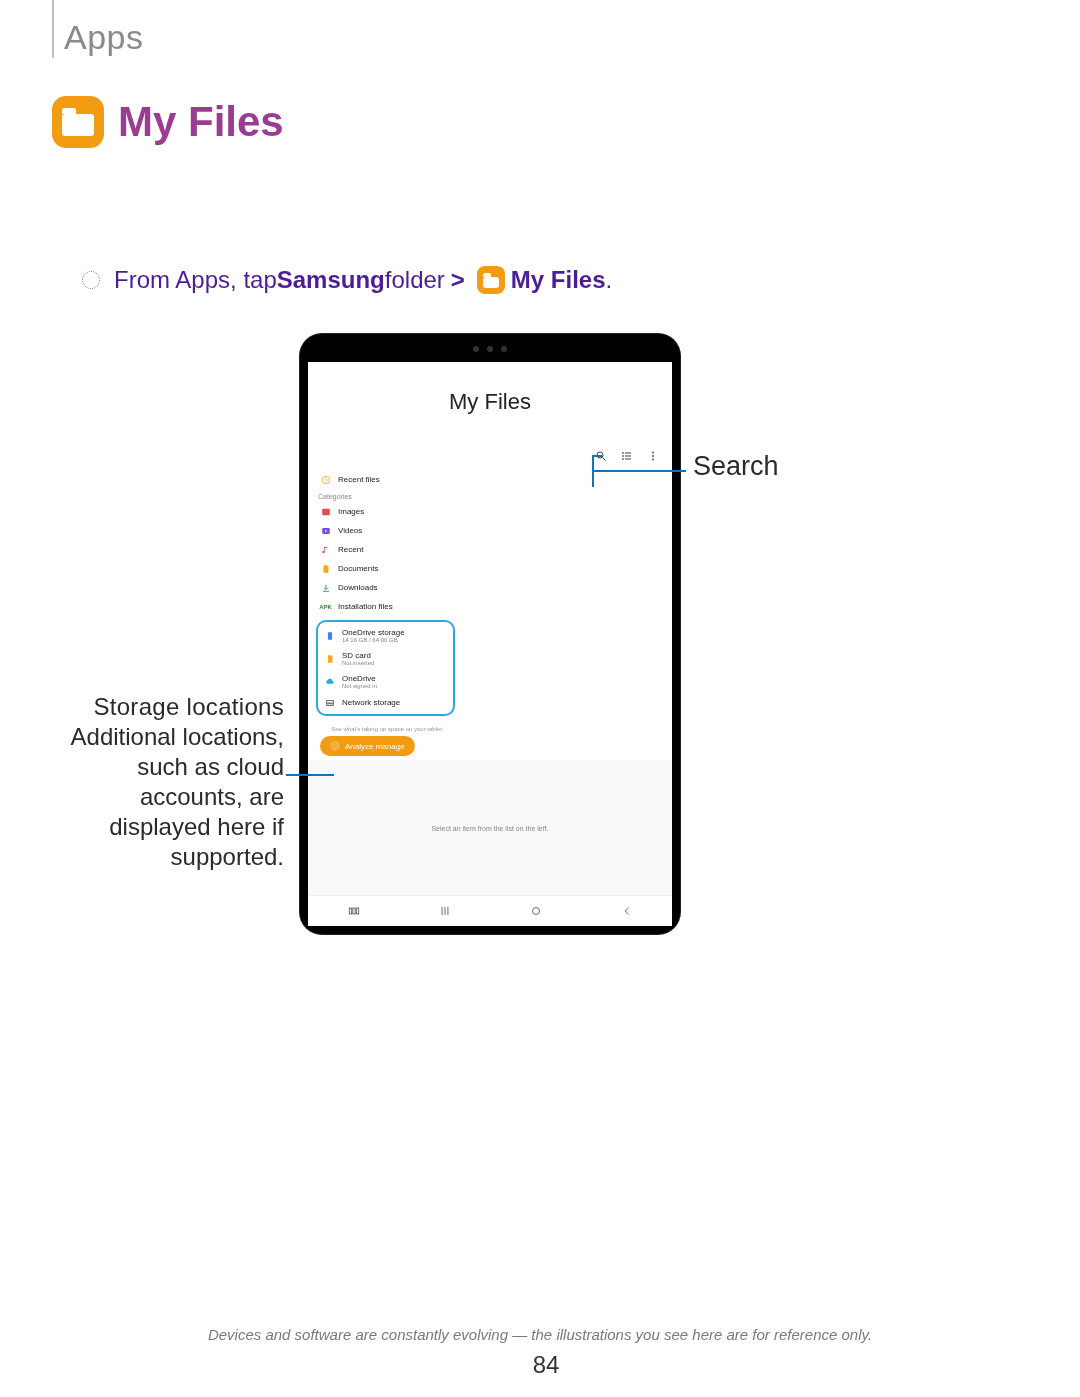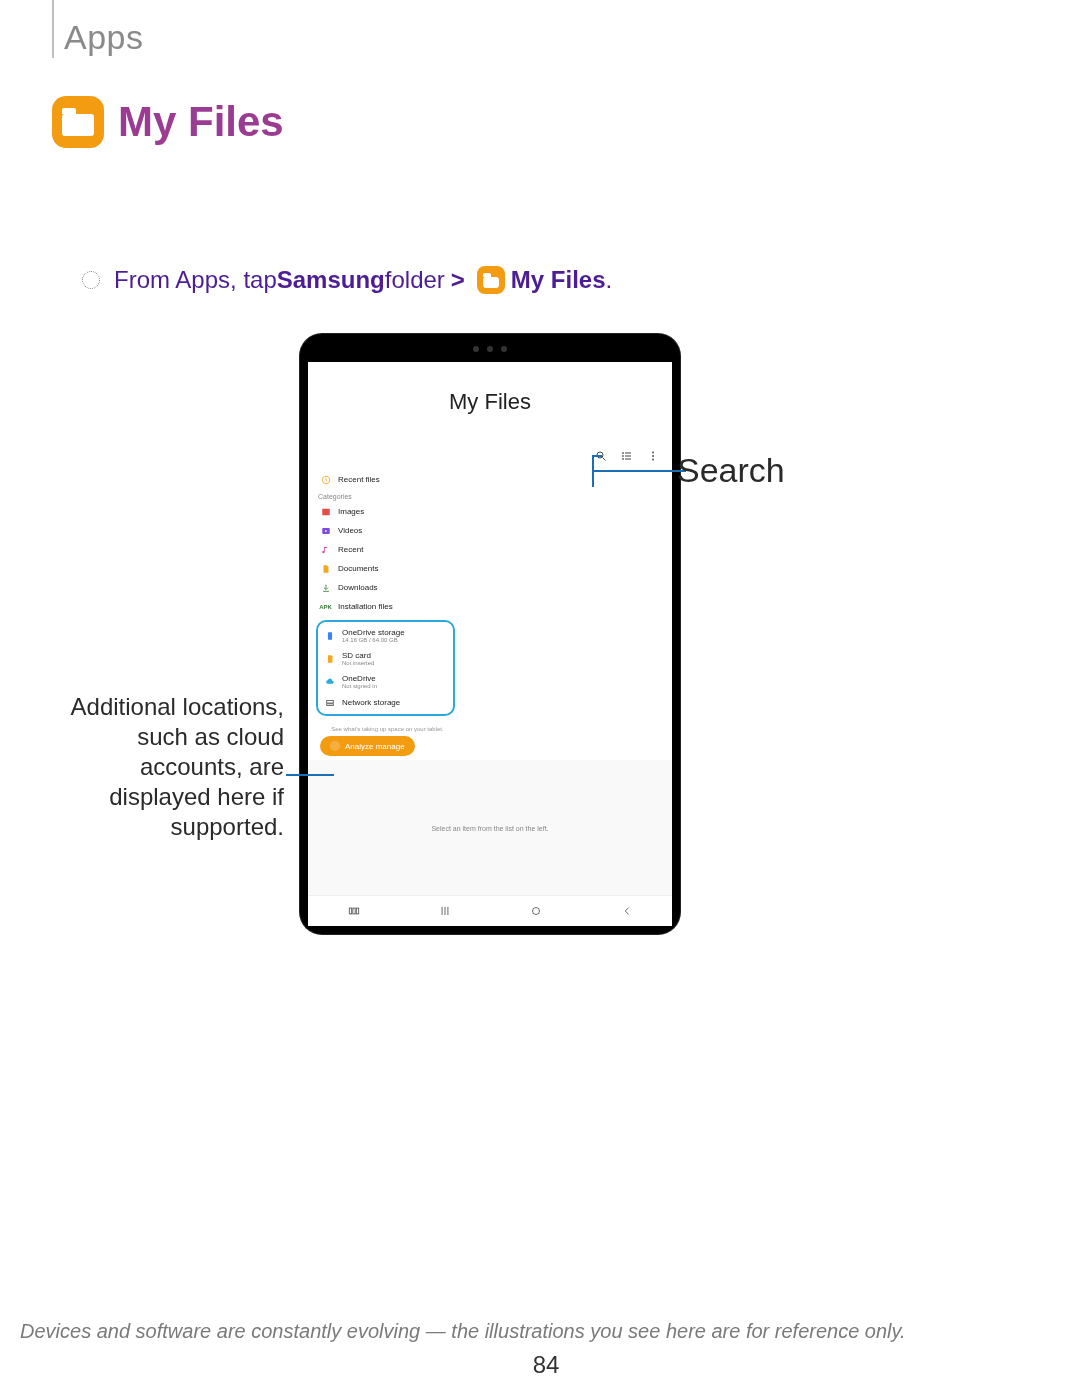--- a/index.html
+++ b/index.html
@@ -269,23 +269,23 @@
     align-items: center;
     justify-content: space-around;
     border-top: 1px solid #eee;
     background: #fff;
   }
   .nav-icon { width: 16px; height: 16px; display: flex; align-items: center; justify-content: center; color: #555; }
 
   
   .callout-search {
     position: absolute;
-    left: 677px;
+    left: 693px;
     top: 451px;
-    font-size: 34px;
+    font-size: 27px;
     color: #2a2a2a;
   }
   
   .lead-search-v {
     position: absolute;
     left: 592px;
     top: 457px;
     height: 30px;
     border-left: 2px solid #1c6fb5;
   }
@@ -324,24 +324,24 @@
     top: 774px;
     width: 48px;
     border-top: 2px solid #1c6fb5;
   }
 
   .footer {
     position: absolute;
     bottom: 54px;
     left: 0;
     right: 0;
-    font-size: 20px;
+    text-align: center;
+    font-size: 15px;
     font-style: italic;
     color: #7a7a7a;
-    margin-left: 20px;
   }
   .page-number {
     position: absolute;
     bottom: 18px;
     left: 12px;
     right: 0;
     text-align: center;
     font-size: 24px;
     color: #333;
   }
@@ -572,19 +572,20 @@
     </div>
   </div>
 
   <div class="lead-search-tick"></div>
   <div class="lead-search-v"></div>
   <div class="lead-search-h"></div>
   <div class="callout-search">Search</div>
 
   <div class="lead-storage"></div>
   <div class="callout-storage">
+    <div class="head">Storage locations</div>
     <div>Additional locations, such as cloud accounts, are displayed here if supported.</div>
   </div>
 
   <div class="footer">Devices and software are constantly evolving — the illustrations you see here are for reference only.</div>
   <div class="page-number">84</div>
 
 </div>
 
 </body></html>

